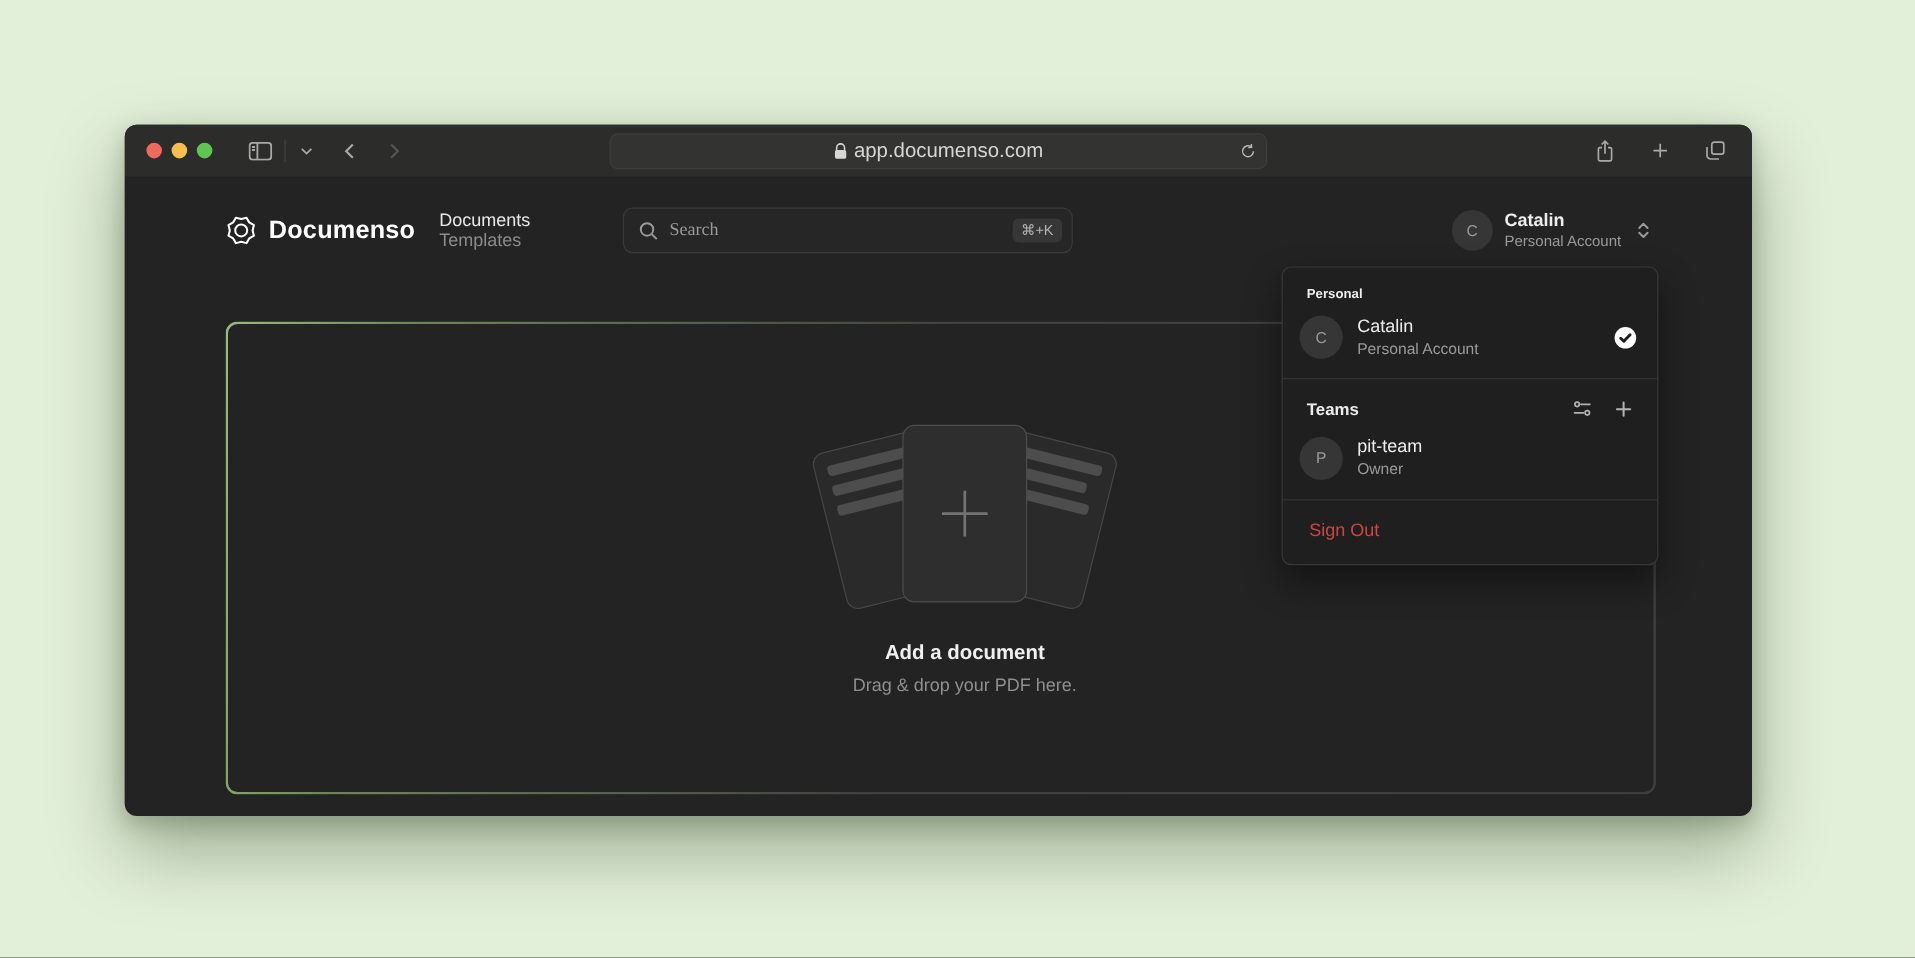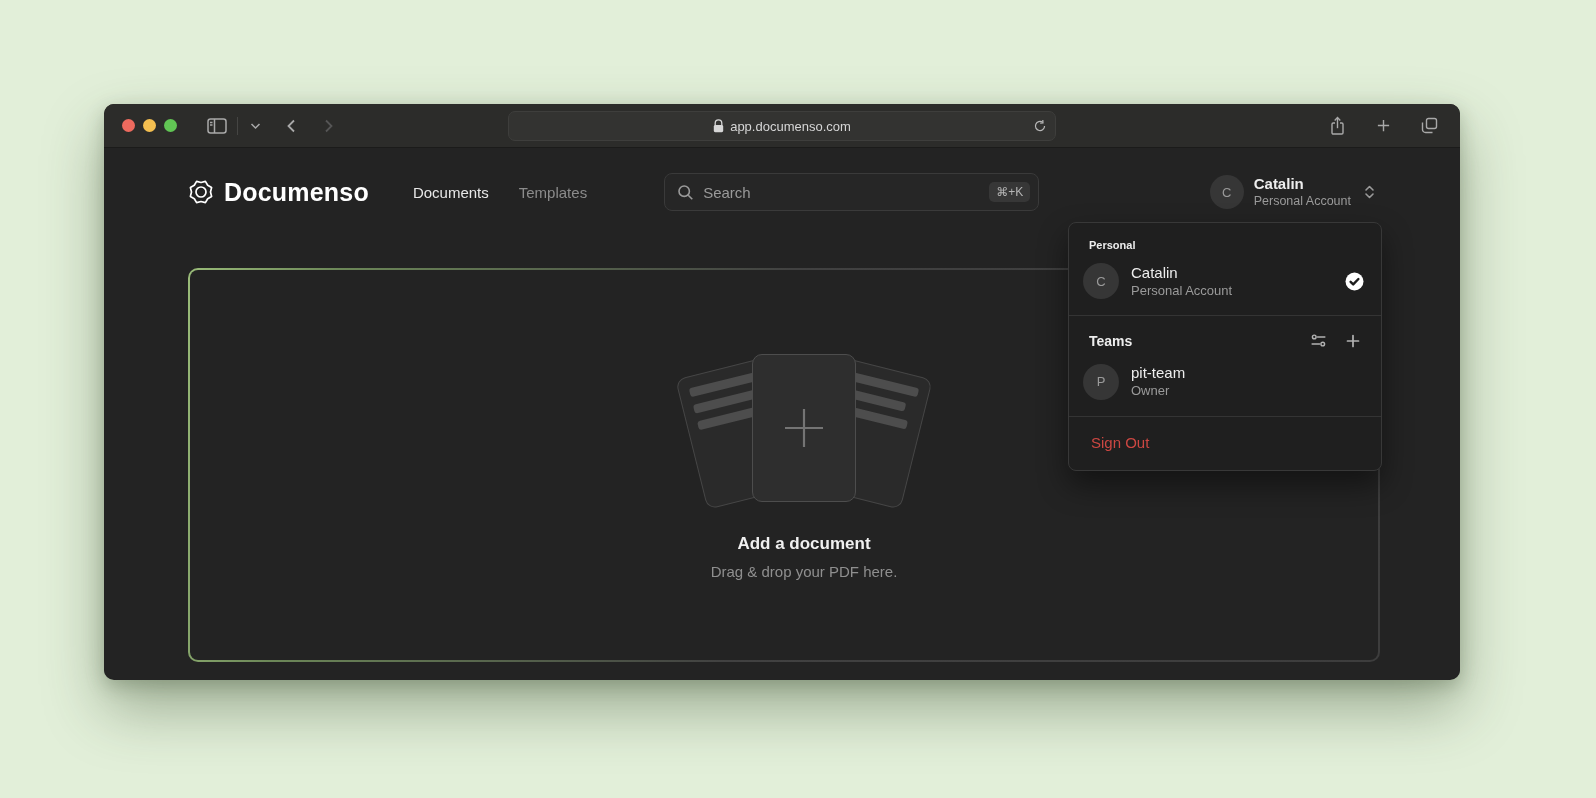--- a/index.html
+++ b/index.html
@@ -30,48 +30,48 @@
     background:none; border:none; color:#a9a9a9; display:flex; align-items:center;
     justify-content:center; padding:4px; cursor:default;
   }
   .tb-btn.dim { color:#565656; }
   .tb-sep { width:1px; height:18px; background:#454543; margin:0 8px 0 6px; }
   .urlbar {
     position:absolute; left:50%; top:7px; transform:translateX(-50%);
     width:548px; height:30px; border-radius:7px;
     background:#333331; border:1px solid #3e3e3c;
     display:flex; align-items:center; justify-content:center;
-    color:#d6d6d6; font-size:13px; gap:6px;
+    color:#d6d6d6; font-size:17px; gap:6px;
   }
   .urlbar .reload { position:absolute; right:8px; top:50%; transform:translateY(-50%); color:#b7b7b7;}
   .tb-right { margin-left:auto; display:flex; gap:22px; align-items:center; }
 
   
   .content {
     position:relative; height:531px; background:#232323; border-radius:0 0 10px 10px;
     overflow:hidden;
   }
   .navbar {
     height:88px; display:flex; align-items:center; padding:0 84px;
   }
   .brand { display:flex; align-items:center; gap:10px; color:#fff; }
-  .brand-name { font-size:25px; font-weight:700; letter-spacing:.2px; }
-  .navlinks { display:flex; gap:30px; margin-left:44px; }
+  .brand-name { font-size:21px; font-weight:700; letter-spacing:.2px; }
+  .navlinks { display:flex; margin-left:20px;flex-direction:column; }
   .navlink { font-size:15px; font-weight:500; text-decoration:none; cursor:pointer; }
   .navlink.active { color:#e8e8e8; }
   .navlink.muted { color:#8b8b8b; }
   .searchbar {
     margin-left:77px; width:375px; height:38px; border-radius:8px;
     background:#262626; border:1px solid #3a3a3a;
     display:flex; align-items:center; padding:0 8px 0 12px; gap:9px;
   }
   .searchbar svg { flex:none; color:#9a9a9a; }
   .searchbar input {
     flex:1; background:transparent; border:none; outline:none;
-    color:#dddddd; font-size:15px; font-family:Liberation Sans, sans-serif;
+    color:#dddddd; font-size:15px; font-family:Liberation Serif, serif;
   }
   .searchbar input::placeholder { color:#9a9a9a; }
   .kbd {
     background:#373737; color:#b5b5b5; font-size:12px; padding:3px 7px;
     border-radius:5px; white-space:nowrap;
   }
   .account-trigger {
     margin-left:auto; display:flex; align-items:center; gap:10px; cursor:pointer;
   }
   .avatar {

